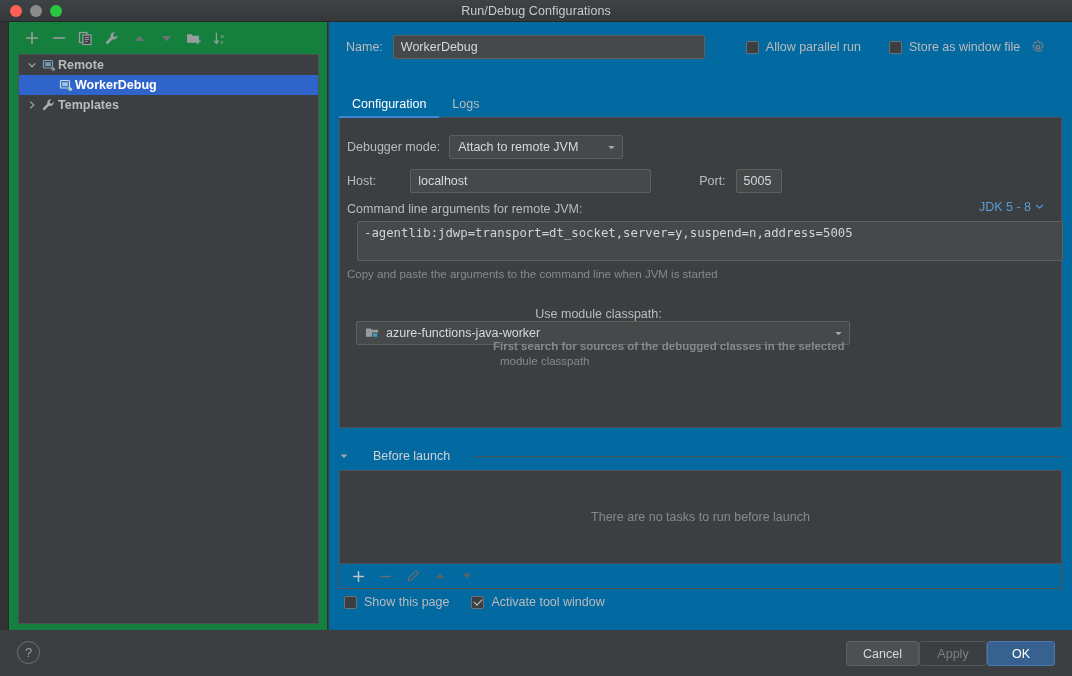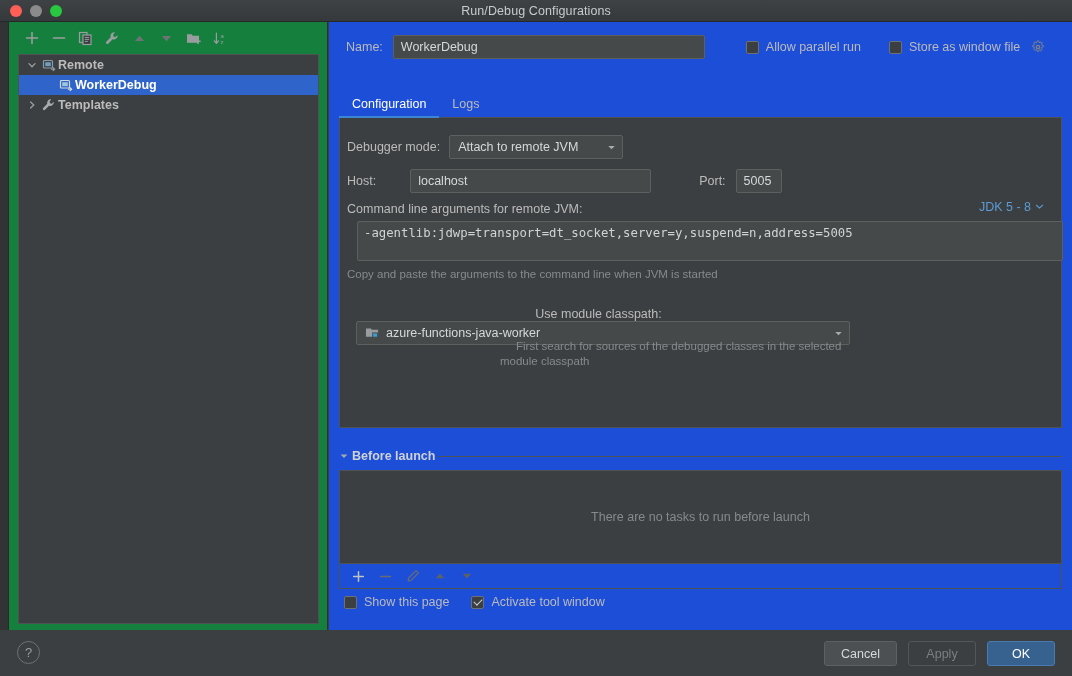--- a/index.html
+++ b/index.html
@@ -76,21 +76,21 @@
   }
   .tree-row.selected { background: #2f65ca; color: #ffffff; }
   .tw { width: 17px; display: flex; align-items: center; justify-content: center; flex: 0 0 17px; }
   .node-icon { width: 18px; flex: 0 0 18px; display: flex; align-items: center; justify-content: center; }
   .tree-label { font-weight: bold; font-size: 12.5px; }
 
   
   .right-pane {
     position: absolute; left: 329px; top: 22px;
     width: 743px; height: 608px;
-    background: #1d4ed8;
+    background: #0369a1;
     padding-left: 39px;
   }
 
   .name-row {
     position: absolute; left: 17px; top: 12px;
     width: 712px; height: 26px;
     display: flex; align-items: center;
   }
   .lbl { font-size: 12.5px; color: #bbbbbb; }
   .name-input {
@@ -190,21 +190,21 @@
   .hint {
     position: absolute;
     font-size: 11.5px; color: #878a8c;
     line-height: 15px;
   }
 
   
   .bl-header {
     position: absolute; left: 10px; top: 425px;
     width: 723px; height: 18px;
-    display: flex; align-items: center; gap: 3px; font-weight: bold;
+    display: flex; align-items: center; gap: 24px;
   }
   .bl-title { font-size: 12.5px; color: #cfd2d4; white-space: nowrap; }
   .bl-line { flex: 1; height: 1px; background: #4f5254; }
 
   .bl-box {
     position: absolute; left: 10px; top: 448px;
     width: 723px; height: 94px;
     border: 1px solid #4f5254;
     background: #3c3f41;
     display: flex; align-items: center; justify-content: center;
@@ -233,21 +233,21 @@
     width: 1072px; height: 46px;
     background: #3c3f41;
   }
   .help-btn {
     position: absolute; left: 17px; top: 11px;
     width: 23px; height: 23px; border-radius: 50%;
     border: 1px solid #6f7274;
     color: #9a9d9f; font-size: 13px;
     display: flex; align-items: center; justify-content: center;
   }
-  .btns { position: absolute; right: 17px; top: 11px; display: flex; gap: 11px; }
+  .btns { position: absolute; right: 17px; top: 11px; display: flex; }
   .btn {
     height: 25px; min-width: 68px; padding: 0 16px;
     border-radius: 3px;
     font-size: 12.5px;
     display: flex; align-items: center; justify-content: center;
   }
   .btn.normal { background: #4c5052; border: 1px solid #5e6163; color: #d6d9db; }
   .btn.disabled { background: #3c3f41; border: 1px solid #54575a; color: #7c7f81; }
   .btn.primary { background: #37618e; border: 1px solid #4b7ab0; color: #ffffff; }
 </style>
@@ -442,21 +442,21 @@
           </span>
           <span>azure-functions-java-worker</span>
           <span class="caret">
             <svg width="9" height="9" viewBox="0 0 10 10">
                 <path d="M1.4 3.4L5 7 8.6 3.4z" fill="#a7aaac"></path>
               </svg>
           </span>
         </div>
       </div>
 
-      <div class="hint" style="left:176px; top:221px;">First search for sources of the debugged classes in the selected</div>
+      <div class="hint" style="left:153px; top:221px;font-weight:bold;">First search for sources of the debugged classes in the selected</div>
       <div class="hint" style="left:160px; top:236px;">module classpath</div>
 
     </div>
 
     <div class="bl-header">
       <span style="display:flex;align-items:center;">
         <svg width="10" height="10" viewBox="0 0 10 10">
             <path d="M1.6 3.4L5 7 8.4 3.4z" fill="#a7aaac"></path>
           </svg>
       </span>

